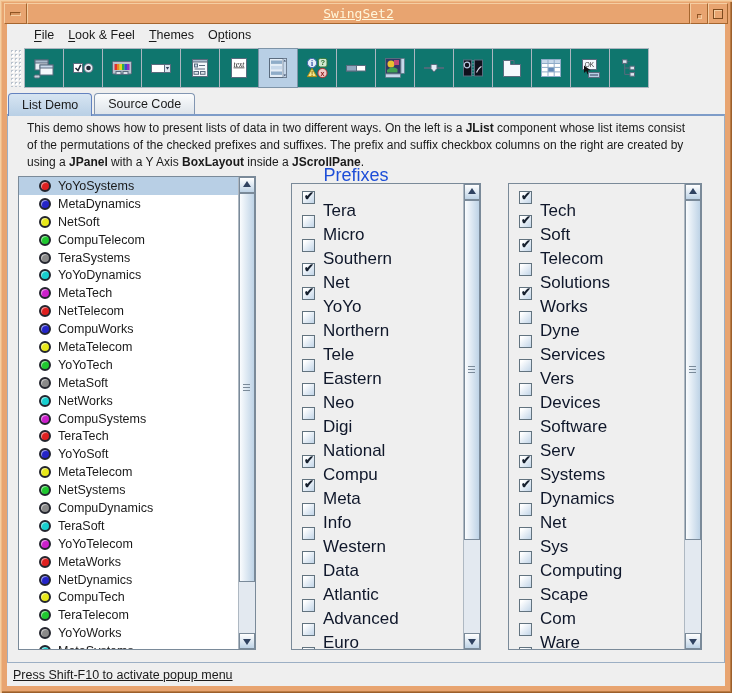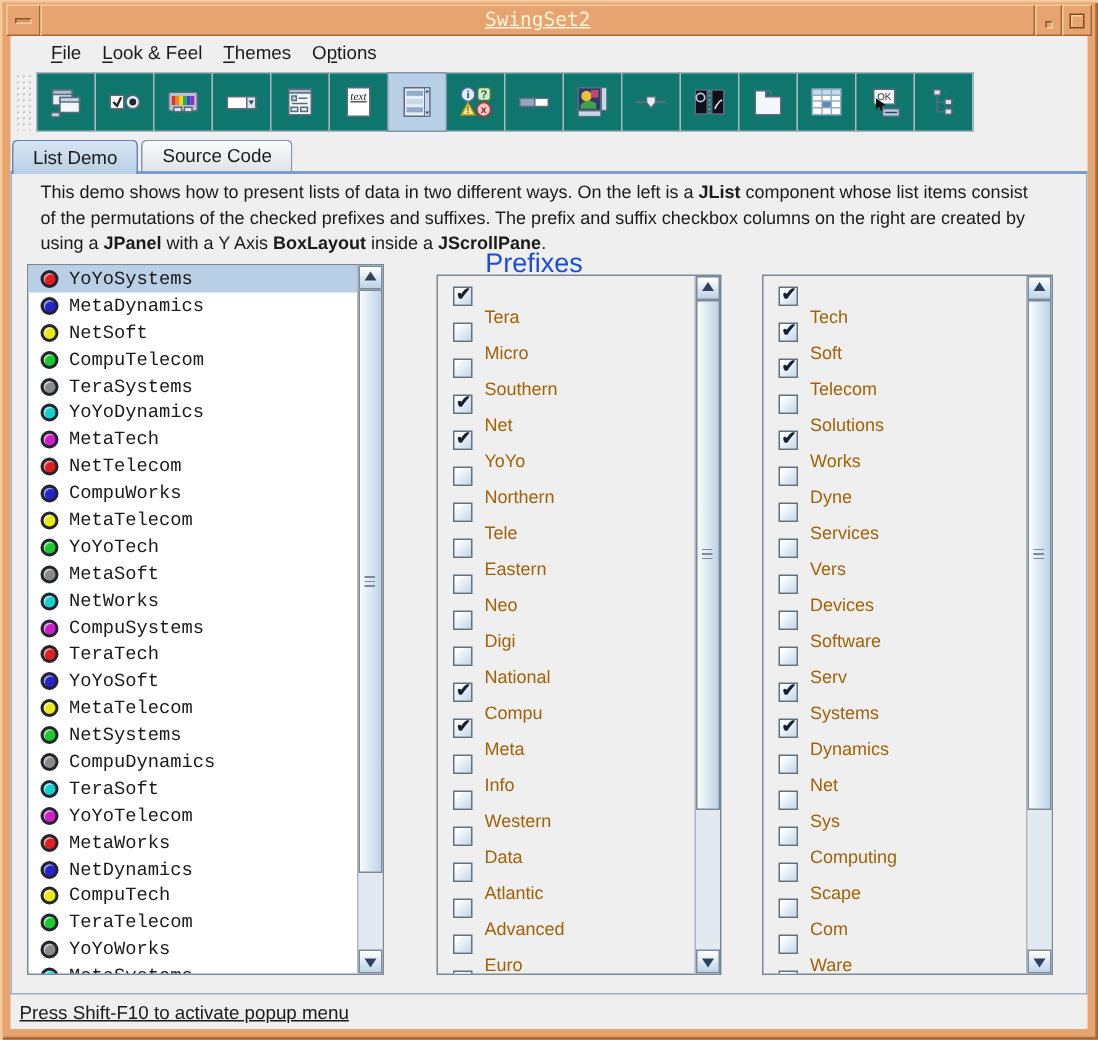--- a/index.html
+++ b/index.html
@@ -56,37 +56,37 @@
     box-sizing:border-box;border:1px solid #9CAFC4;border-top:2px solid #7E9CC8;}
   #demo-description{position:absolute;left:19px;top:4px;font-size:12px;line-height:17px;color:#1A1A1A;}
   .desc-line{white-space:nowrap;}
   .col-header{position:absolute;top:49px;height:14px;font-size:18px;color:#1d4ed8;text-align:center;}
   #prefix-header{left:278px;width:140px;}
   #suffix-header{left:494px;width:140px;margin-top:45px;}
   
   #list-panel{position:absolute;left:10px;top:60px;width:238px;height:474px;
     background:#FFFFFF;border:1px solid #7A8A99;box-sizing:border-box;}
   #list-viewport{position:absolute;inset:0 17px 0 0;overflow:hidden;}
-  .list-row{height:17.9px;display:flex;align-items:center;padding-left:8px;
-    font-size:12.5px;color:#1A1A1A;white-space:nowrap;font-family:Liberation Mono, monospace;}
+  .list-row{height:17.9px;display:flex;align-items:center;padding-left:20px;
+    font-size:12.5px;color:#1A1A1A;white-space:nowrap;}
   .list-row.selected{background:#B8CFE5;}
   .bullet{width:8px;height:8px;border-radius:50%;border:2px solid #23252E;margin-right:7px;flex:none;
     box-shadow:inset 1px 1px 0 rgba(255,255,255,.55);}
   
   .check-panel{position:absolute;top:67px;height:467px;background:#EFEFEF;
     border:1px solid #7A8A99;box-sizing:border-box;}
   #prefix-panel{left:283px;width:190px;}
   #suffix-panel{left:500px;width:194px;}
   .check-viewport{position:absolute;inset:0 17px 0 0;overflow:hidden;padding-top:1px;}
   .check-row{height:24px;display:flex;align-items:center;padding-left:10px;}
   .checkbox{width:13px;height:13px;box-sizing:border-box;border:1px solid #62737F;
     background:linear-gradient(135deg,#FFFFFF 15%,#C2D5E8);position:relative;flex:none;}
   .checkbox.checked::after{content:"✔";position:absolute;left:1px;top:-3px;
     font-size:12px;font-weight:bold;color:#16202E;}
-  .check-label{margin-left:8px;font-size:12px;color:#a16207;white-space:nowrap;margin-top:28px;}
+  .check-label{margin-left:8px;font-size:17px;color:#0f172a;white-space:nowrap;margin-top:28px;}
   
   .vscroll{position:absolute;top:0;right:0;bottom:0;width:17px;background:#E3E9F0;
     border-left:1px solid #AEB8C2;box-sizing:border-box;}
   .vs-btn{position:absolute;left:0;right:0;height:16px;box-sizing:border-box;
     background:linear-gradient(#FFFFFF,#BED3E6);border:1px solid #7A8A99;}
   .vs-btn.up{top:0}.vs-btn.down{bottom:0}
   .vs-btn::after{content:"";position:absolute;left:3px;border:4px solid transparent;}
   .vs-btn.up::after{top:3px;border-top-width:0;border-bottom:6px solid #2F4260;}
   .vs-btn.down::after{top:5px;border-bottom-width:0;border-top:6px solid #2F4260;}
   .vs-thumb{position:absolute;left:0;right:0;box-sizing:border-box;

